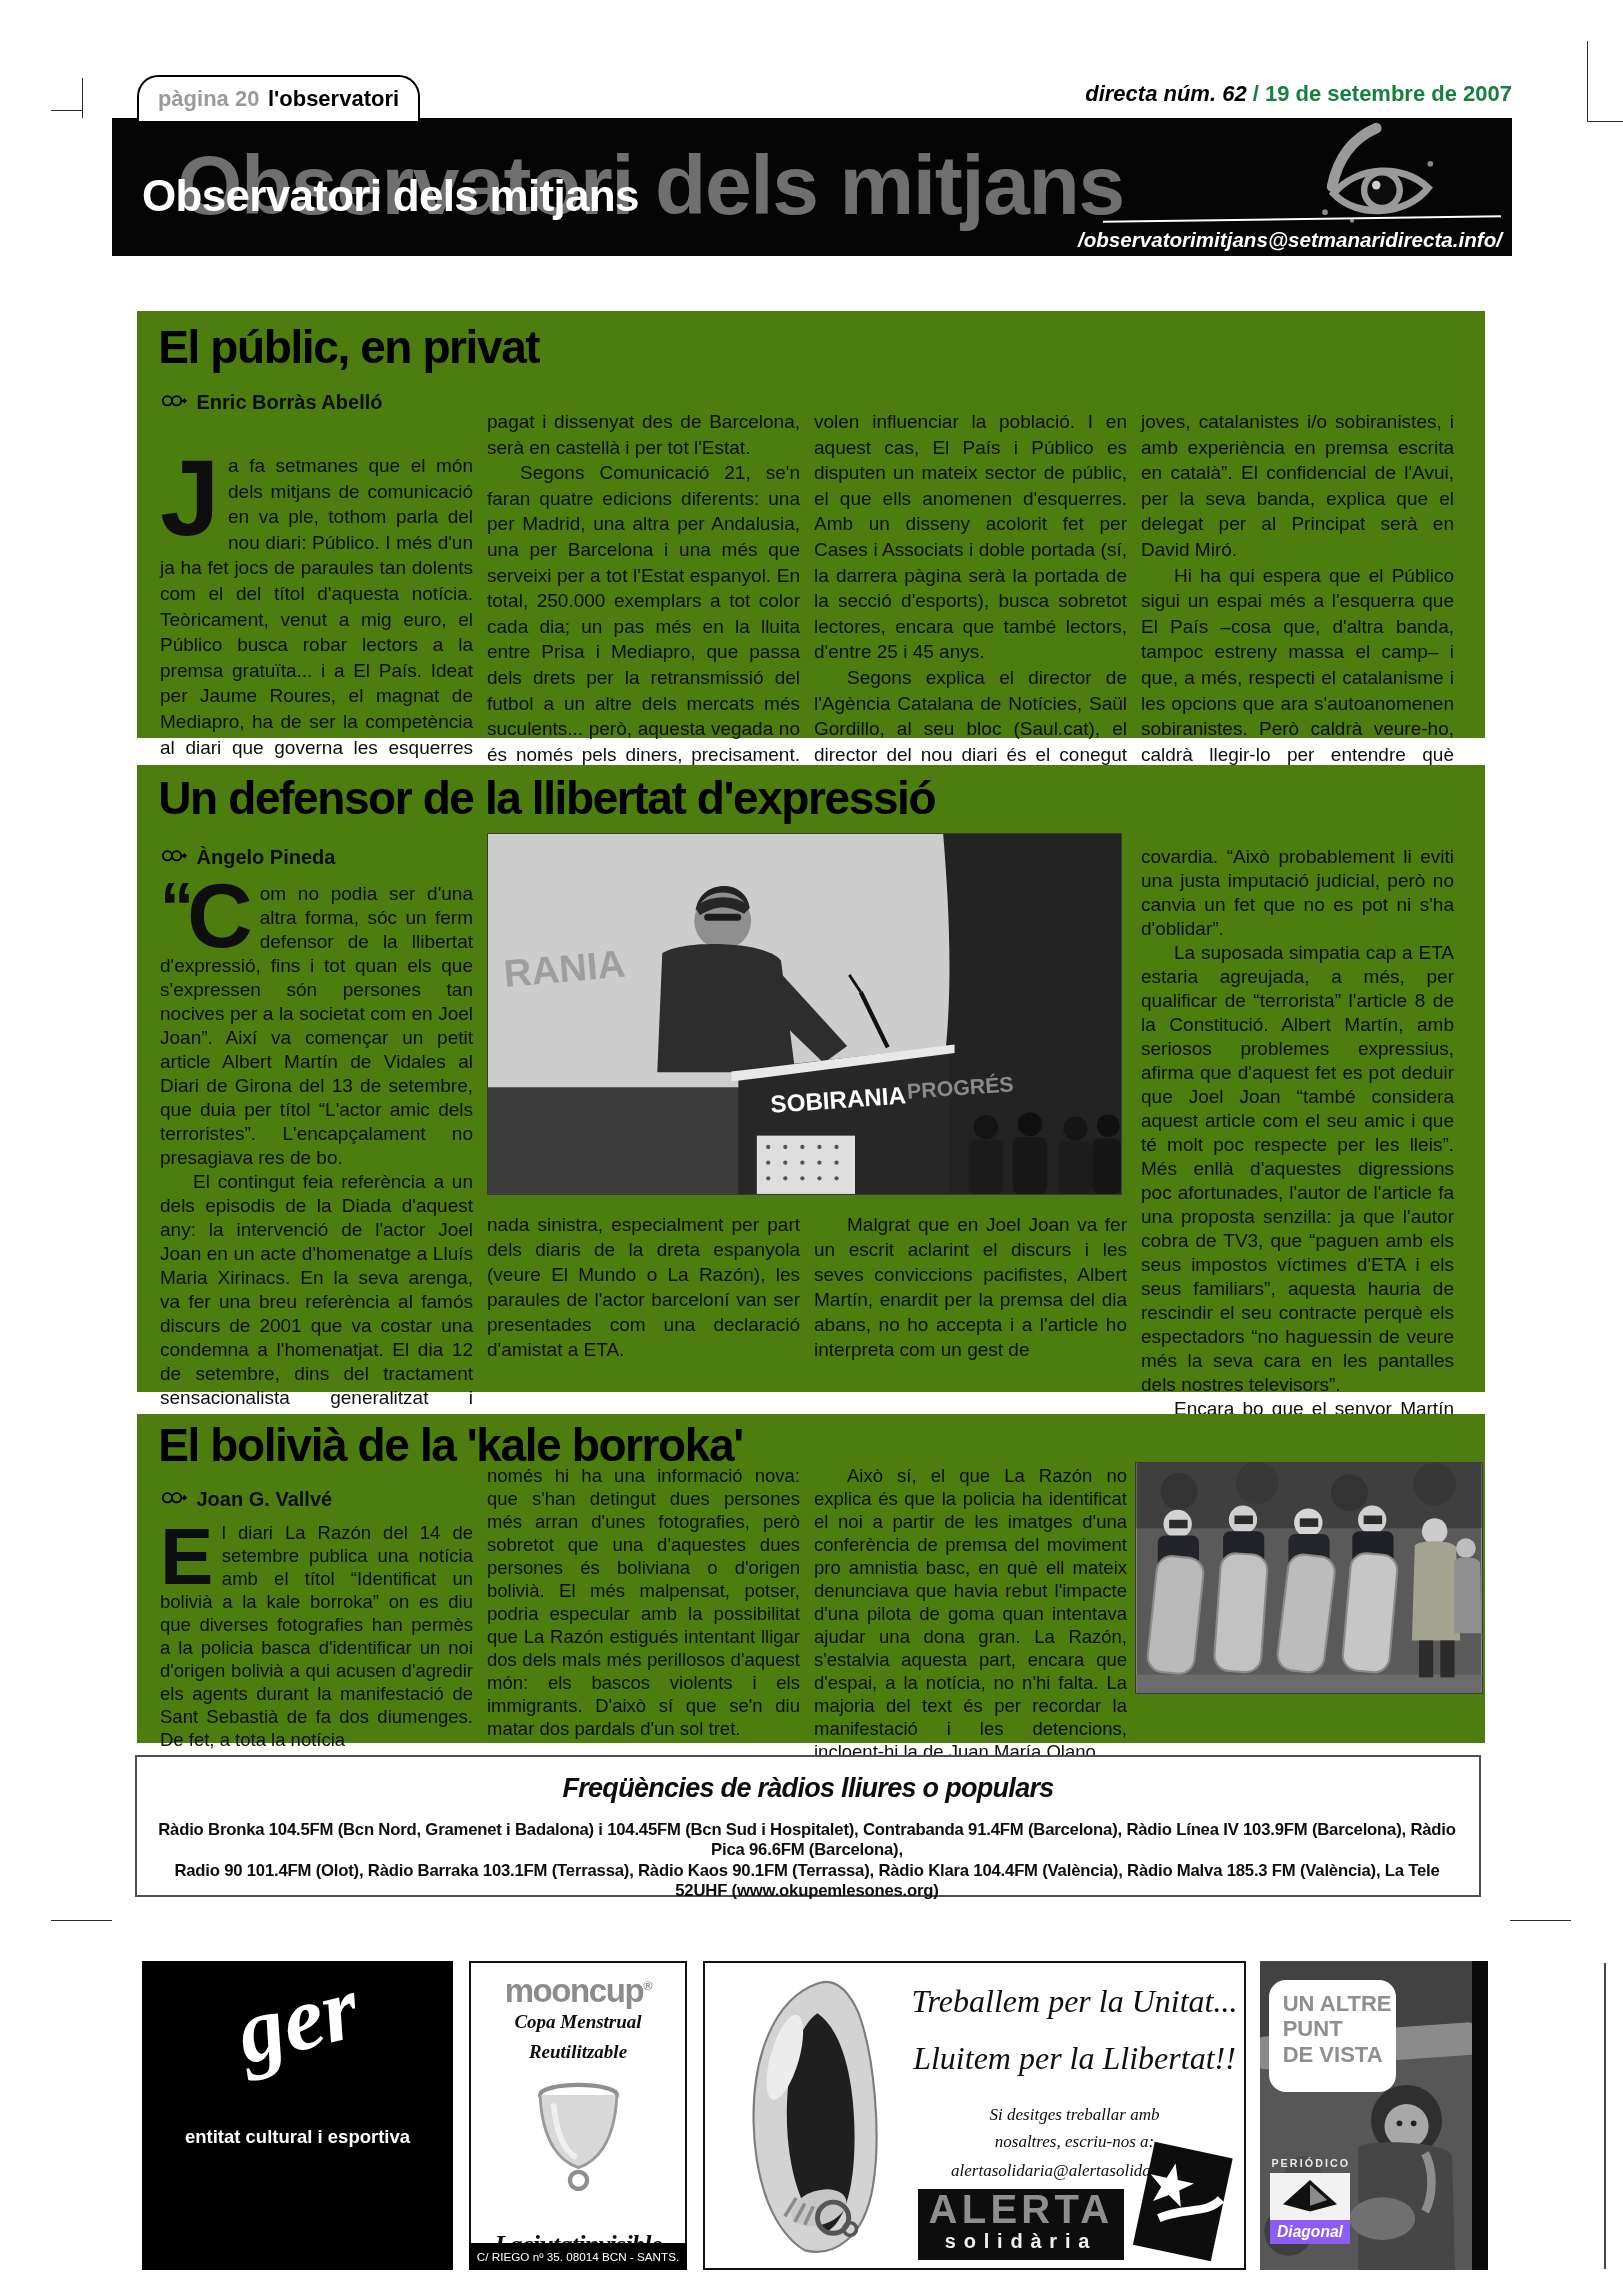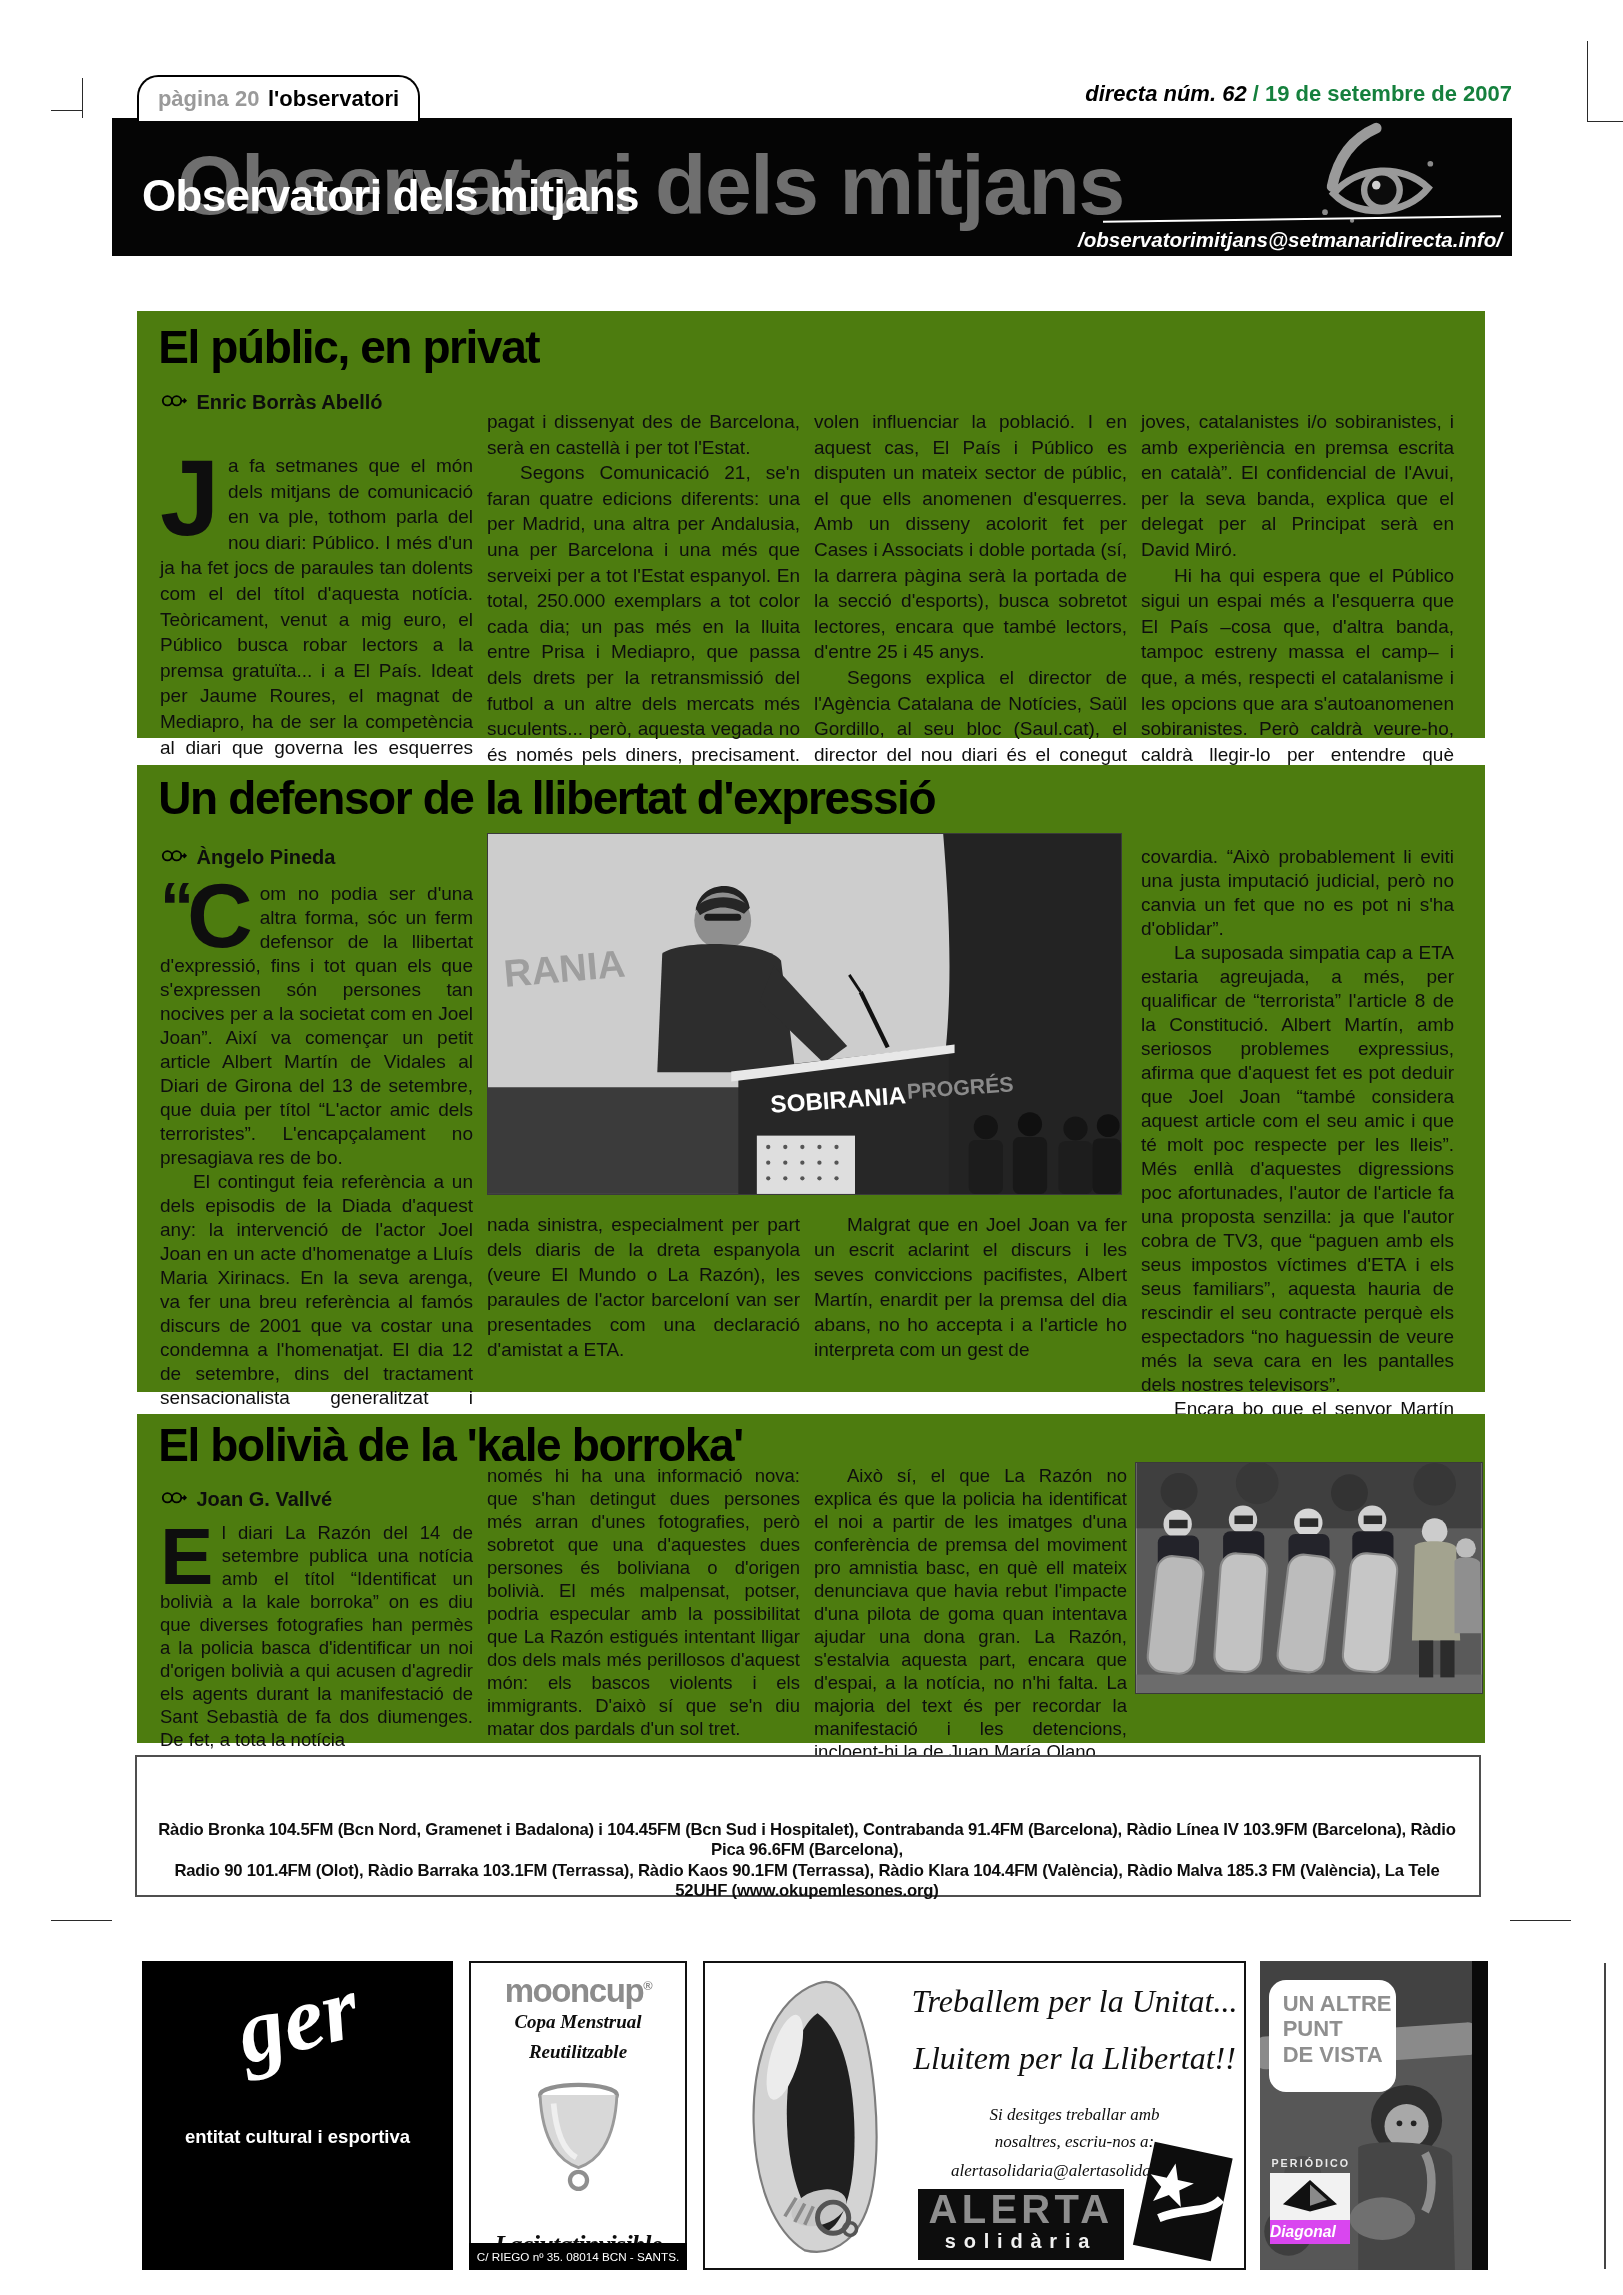--- a/index.html
+++ b/index.html
@@ -75,22 +75,22 @@
   #ad-alerta .b{position:absolute;left:220px;width:299px;text-align:center;
       font-family:"Liberation Serif",serif;font-style:italic;font-size:17px;}
   #ad-alerta .albox{position:absolute;left:213px;top:226px;width:206px;height:71px;background:#0d0d0d;text-align:center;}
   #ad-alerta .albox .a1{font-size:40px;font-weight:bold;color:#8e8e8e;letter-spacing:4.3px;line-height:41px;}
   #ad-alerta .albox .a2{font-size:20px;font-weight:bold;color:#f2f2f2;letter-spacing:7.8px;line-height:23px;}
   #ad-diag{left:1260px;width:212px;background:#565656;overflow:hidden;color:#fff;}
   #ad-diag .bubble{position:absolute;left:8.5px;top:18.5px;width:127px;height:112px;background:#fff;border-radius:17px;
       padding:11.4px 0 0 14.2px;box-sizing:border-box;color:#8f8f8f;font-weight:bold;font-size:22px;line-height:25.6px;}
   #ad-diag .perio{position:absolute;left:11.4px;bottom:101px;font-size:10.7px;font-weight:bold;letter-spacing:2.1px;color:#e8e8e8;}
   #ad-diag .lbox{position:absolute;left:10px;bottom:25.6px;width:80px;height:71px;background:#f2f2f2;}
-  #ad-diag .lband{position:absolute;left:10px;bottom:25.6px;width:80px;height:24px;background:#d946ef;
-      color:#fff;font-weight:bold;font-style:italic;font-size:15.6px;line-height:24px;}
+  #ad-diag .lband{position:absolute;left:10px;bottom:25.6px;width:80px;height:24px;background:#8b5cf6;
+      color:#fff;font-weight:bold;font-style:italic;font-size:15.6px;text-align:center;line-height:24px;}
   #ad-strip{left:1472px;width:15.6px;background:#0a0a0a;}
 </style>
 </head>
 <body>
 
 <div class="page">
 
   <div class="mark" style="left:82px;top:78px;width:1.4px;height:40px;"></div>
   <div class="mark" style="left:51px;top:110px;width:31px;height:1.4px;"></div>
   <div class="mark" style="left:1587px;top:41px;width:1.4px;height:81px;"></div>
@@ -288,20 +288,21 @@
         <path d="M392,116 C400,108 442,108 450,118 L456,250 L388,250 Z" fill="#a3a38f"></path>
         <rect x="398" y="250" width="20" height="52" fill="#2c2c2c"></rect>
           <rect x="428" y="250" width="20" height="52" fill="#2c2c2c"></rect>
         <circle cx="464" cy="120" r="14" fill="#bdbdbd"></circle>
         <path d="M448,138 C454,130 480,132 484,140 L486,240 L448,240 Z" fill="#8f8f8f"></path>
       </svg>
     </div>
   </div>
 
   <div id="freq">
+    <div class="ft">Freqüències de ràdios lliures o populars</div>
     <div class="fl" style="top:63px;">Ràdio Bronka 104.5FM (Bcn Nord, Gramenet i Badalona) i 104.45FM (Bcn Sud i Hospitalet), Contrabanda 91.4FM (Barcelona), Ràdio Línea IV 103.9FM (Barcelona), Ràdio Pica 96.6FM (Barcelona),</div>
     <div class="fl" style="top:104px;">Radio 90 101.4FM (Olot), Ràdio Barraka 103.1FM (Terrassa), Ràdio Kaos 90.1FM (Terrassa), Ràdio Klara 104.4FM (València), Ràdio Malva 185.3 FM (València), La Tele 52UHF (www.okupemlesones.org)</div>
   </div>
 
   <div id="ad-ger" class="ad">
     <div class="script">ger</div>
     <div class="tag">entitat cultural i esportiva</div>
   </div>
 
   <div id="ad-moon" class="ad">

